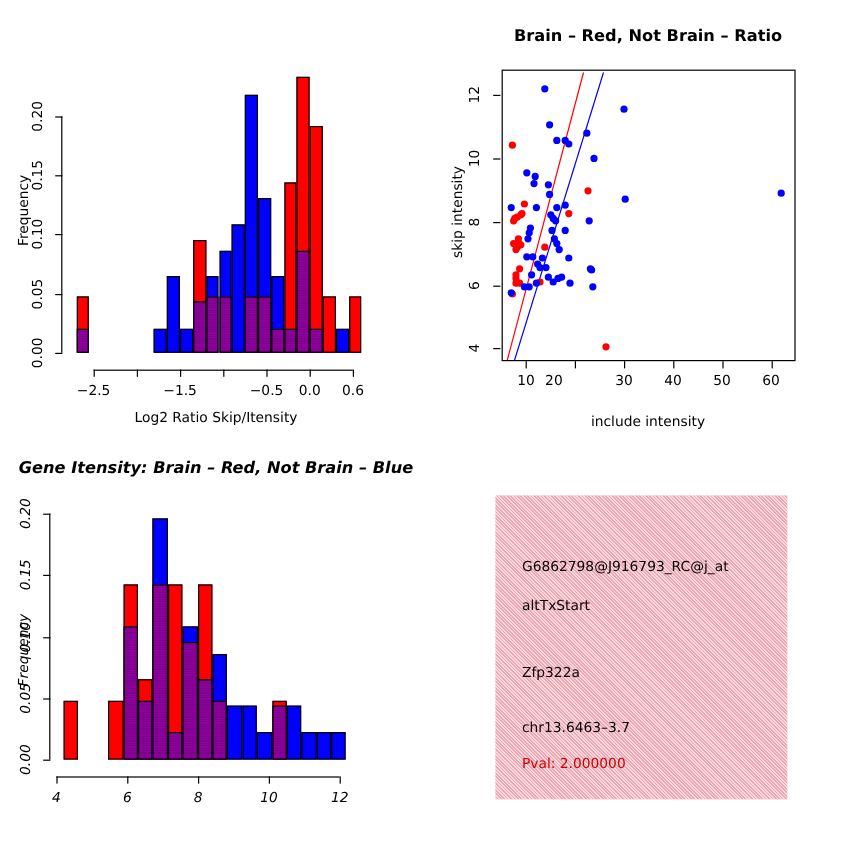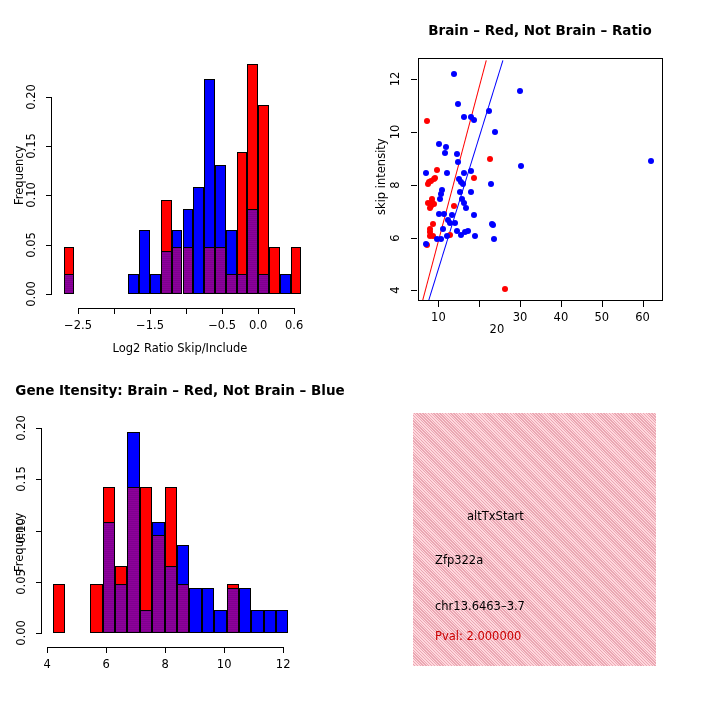--- a/index.html
+++ b/index.html
@@ -34,21 +34,21 @@
   .tk{position:absolute;background:#000;}
 </style>
 </head>
 <body>
 
 <div class="page">
 
   <div class="panel" style="left:0;top:0;width:360px;height:360px;">
 
     <div class="axlab vert" style="left:12px;top:205px;transform:rotate(-90deg);">Frequency</div>
-    <div class="axlab" style="left:0;top:341px;width:360px;text-align:center;">Log2 Ratio Skip/Include</div>
+    <div class="axlab" style="left:0;top:341px;width:360px;text-align:center;">Log2 Ratio Skip/Itensity</div>
 
     <div class="plot" id="p1-plot" style="position:absolute;left:60px;top:62px;width:245px;height:232px;">
         <div class="bar red" style="left:3.6029411764705754px;top:184.6127659574468px;width:10.808823529411757px;height:47.38723404255319px;"></div>
         <div class="bar purple" style="left:3.6029411764705754px;top:212.25531914893617px;width:10.808823529411757px;height:19.744680851063833px;"></div>
         <div class="bar blue" style="left:68.45588235294117px;top:212.25531914893617px;width:10.808823529411754px;height:19.744680851063833px;"></div>
         <div class="bar blue" style="left:79.26470588235294px;top:167.82978723404256px;width:10.808823529411768px;height:64.17021276595744px;"></div>
         <div class="bar blue" style="left:90.07352941176471px;top:212.25531914893617px;width:10.808823529411754px;height:19.744680851063833px;"></div>
         <div class="bar red" style="left:100.88235294117646px;top:138.2127659574468px;width:10.808823529411754px;height:93.7872340425532px;"></div>
         <div class="bar purple" style="left:100.88235294117646px;top:188.56170212765957px;width:10.808823529411754px;height:43.43829787234043px;"></div>
         <div class="bar blue" style="left:111.69117647058825px;top:167.82978723404256px;width:10.808823529411754px;height:64.17021276595744px;"></div>
@@ -95,20 +95,21 @@
         <div class="tick-lab" style="left:173.16176470588235px;top:256px;width:50px;text-align:center;">0.0</div>
         <div class="tk" style="left:234.19117647058826px;top:246px;width:1px;height:6px;"></div>
         <div class="tick-lab" style="left:209.19117647058826px;top:256px;width:50px;text-align:center;">0.6</div>
       </div>
   </div>
 
   <div class="panel" style="left:360px;top:0;width:360px;height:360px;">
     <div class="ttl" style="left:0;top:22px;width:360px;">Brain – Red, Not Brain – Ratio</div>
 
     <div class="axlab vert" style="left:14px;top:215px;transform:rotate(-90deg);">skip intensity</div>
+    <div class="axlab" style="left:0;top:344px;width:360px;text-align:center;">include intensity</div>
 
     <div class="plotbox" id="p2-box" style="left:58px;top:58px;width:245px;height:243px;overflow:hidden;">
         <div class="regline" style="left:3.266666666666666px;top:241.67934782608697px;width:248.6563744922184px;border-color:#FF0000;transform:rotate(-75.15667137980269deg);"></div>
         <div class="regline" style="left:8.983333333333333px;top:241.67934782608697px;width:251.58551134765054px;border-color:#0000FF;transform:rotate(-72.81887899720438deg);"></div>
         <div class="pt red" style="left:5.166666666666666px;top:59.07065217391309px;"></div>
         <div class="pt red" style="left:15.375px;top:107.93478260869566px;"></div>
         <div class="pt red" style="left:6.8000000000000025px;top:119.82065217391303px;"></div>
         <div class="pt red" style="left:9.25px;top:118.50000000000003px;"></div>
         <div class="pt red" style="left:11.699999999999998px;top:117.17934782608695px;"></div>
         <div class="pt red" style="left:68.45833333333334px;top:97.36956521739131px;"></div>
@@ -189,33 +190,33 @@
         <div class="tick-lab" style="left:18px;top:237.60869565217394px;width:34px;text-align:center;transform:translateY(-50%) rotate(-90deg);">6</div>
         <div class="tk" style="left:51px;top:184.7826086956522px;width:6px;height:1px;"></div>
         <div class="tick-lab" style="left:18px;top:184.7826086956522px;width:34px;text-align:center;transform:translateY(-50%) rotate(-90deg);">8</div>
         <div class="tk" style="left:51px;top:131.95652173913044px;width:6px;height:1px;"></div>
         <div class="tick-lab" style="left:18px;top:131.95652173913044px;width:34px;text-align:center;transform:translateY(-50%) rotate(-90deg);">10</div>
         <div class="tk" style="left:51px;top:79.13043478260872px;width:6px;height:1px;"></div>
         <div class="tick-lab" style="left:18px;top:79.13043478260872px;width:34px;text-align:center;transform:translateY(-50%) rotate(-90deg);">12</div>
         <div class="tk" style="left:78.41666666666666px;top:301px;width:1px;height:6px;"></div>
         <div class="tick-lab" style="left:53.41666666666666px;top:310px;width:50px;text-align:center;">10</div>
         <div class="tk" style="left:119.25px;top:301px;width:1px;height:6px;"></div>
-        <div class="tick-lab" style="left:94.25px;top:322px;width:50px;text-align:right;">20</div>
+        <div class="tick-lab" style="left:94.25px;top:310px;width:50px;text-align:left;">20</div>
         <div class="tk" style="left:160.08333333333334px;top:301px;width:1px;height:6px;"></div>
         <div class="tick-lab" style="left:135.08333333333334px;top:310px;width:50px;text-align:center;">30</div>
         <div class="tk" style="left:200.91666666666669px;top:301px;width:1px;height:6px;"></div>
         <div class="tick-lab" style="left:175.91666666666669px;top:310px;width:50px;text-align:center;">40</div>
         <div class="tk" style="left:241.75px;top:301px;width:1px;height:6px;"></div>
         <div class="tick-lab" style="left:216.75px;top:310px;width:50px;text-align:center;">50</div>
         <div class="tk" style="left:282.5833333333333px;top:301px;width:1px;height:6px;"></div>
         <div class="tick-lab" style="left:257.5833333333333px;top:310px;width:50px;text-align:center;">60</div>
       </div>
   </div>
 
-  <div class="panel" style="left:0;top:360px;width:360px;height:360px;">
+  <div class="panel" style="left:0;top:360px;width:360px;height:360px;font-style:italic;">
     <div class="ttl" style="left:0;top:22px;width:360px;">Gene Itensity: Brain – Red, Not Brain – Blue</div>
 
     <div class="axlab vert" style="left:12px;top:212px;transform:rotate(-90deg);">Frequency</div>
 
     <div class="plot" id="p3-plot" style="position:absolute;left:50px;top:58px;width:245px;height:215px;">
         <div class="bar red" style="left:2.951807228915678px;top:165.85714285714286px;width:12.39759036144578px;height:49.14285714285714px;"></div>
         <div class="bar red" style="left:40.14457831325302px;top:165.85714285714286px;width:12.39759036144578px;height:49.14285714285714px;"></div>
         <div class="bar red" style="left:52.5421686746988px;top:68.5952380952381px;width:12.39759036144578px;height:146.4047619047619px;"></div>
         <div class="bar purple" style="left:52.5421686746988px;top:104.42857142857142px;width:12.39759036144578px;height:110.57142857142858px;"></div>
         <div class="bar red" style="left:64.93975903614458px;top:148.45238095238096px;width:12.39759036144578px;height:66.54761904761904px;"></div>
@@ -259,19 +260,20 @@
         <div class="tick-lab" style="left:90.12048192771084px;top:239px;width:50px;text-align:center;">8</div>
         <div class="tk" style="left:174.15662650602408px;top:229px;width:1px;height:6px;"></div>
         <div class="tick-lab" style="left:149.15662650602408px;top:239px;width:50px;text-align:center;">10</div>
         <div class="tk" style="left:233.19277108433735px;top:229px;width:1px;height:6px;"></div>
         <div class="tick-lab" style="left:208.19277108433735px;top:239px;width:50px;text-align:center;">12</div>
       </div>
   </div>
 
   <div class="panel infobox" style="left:413px;top:413px;width:243px;height:253px;">
     <div class="bg"></div>
-    <div class="line" style="left:22px;top:96px;margin-left:32px;">altTxStart</div>
+    <div class="line" style="left:22px;top:52px;">G6862798@J916793_RC@j_at</div>
+    <div class="line" style="left:22px;top:84px;">altTxStart</div>
     <div class="line" style="left:22px;top:140px;">Zfp322a</div>
     <div class="line" style="left:22px;top:186px;">chr13.6463–3.7</div>
     <div class="line pval" style="left:22px;top:216px;">Pval: 2.000000</div>
   </div>
 
 </div>
 
 </body></html>

